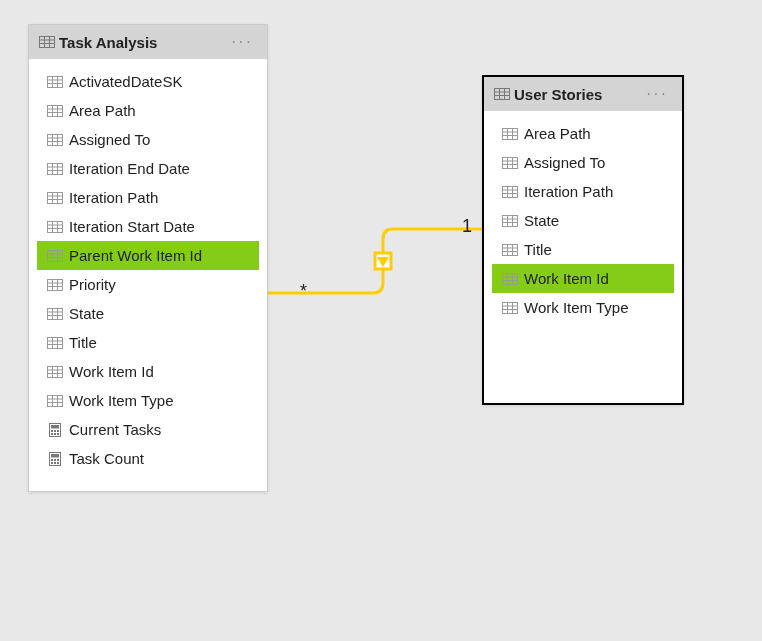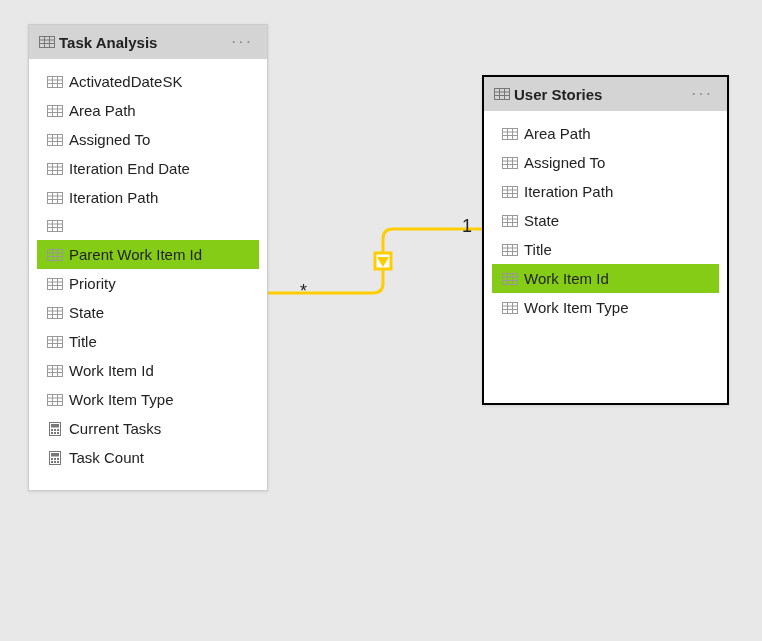--- a/index.html
+++ b/index.html
@@ -160,20 +160,21 @@
           <span class="field-label">Iteration Path</span>
         </li>
         <li class="field-row">
           <svg class="icon" width="16" height="16" viewBox="0 0 16 16">
             <rect x="0.5" y="2.5" width="15" height="11" fill="none" stroke="#999" stroke-width="1"></rect>
             <line x1="0.5" y1="6" x2="15.5" y2="6" stroke="#999"></line>
             <line x1="5.5" y1="2.5" x2="5.5" y2="13.5" stroke="#999"></line>
             <line x1="10.5" y1="2.5" x2="10.5" y2="13.5" stroke="#999"></line>
             <line x1="0.5" y1="9.5" x2="15.5" y2="9.5" stroke="#999"></line>
           </svg>
+          <span class="field-label">Iteration Start Date</span>
         </li>
         <li class="field-row highlight">
           <svg class="icon" width="16" height="16" viewBox="0 0 16 16">
             <rect x="0.5" y="2.5" width="15" height="11" fill="none" stroke="#999" stroke-width="1"></rect>
             <line x1="0.5" y1="6" x2="15.5" y2="6" stroke="#999"></line>
             <line x1="5.5" y1="2.5" x2="5.5" y2="13.5" stroke="#999"></line>
             <line x1="10.5" y1="2.5" x2="10.5" y2="13.5" stroke="#999"></line>
             <line x1="0.5" y1="9.5" x2="15.5" y2="9.5" stroke="#999"></line>
           </svg>
           <span class="field-label">Parent Work Item Id</span>
@@ -251,21 +252,21 @@
             <rect x="4" y="11" width="2" height="2" fill="#777"></rect>
             <rect x="7" y="11" width="2" height="2" fill="#777"></rect>
             <rect x="10" y="11" width="2" height="2" fill="#777"></rect>
           </svg>
           <span class="field-label">Task Count</span>
         </li>
       </ul>
     <div class="extender"></div>
   </div>
 
-  <div class="table-card selected" id="right-card" style="left:482px; top:75px; width:247px; height:330px;">
+  <div class="table-card selected" id="right-card" style="left:482px; top:75px; width:202px; height:330px;">
     <div class="card-header">
       <svg class="icon" width="16" height="16" viewBox="0 0 16 16">
         <rect x="0.5" y="2.5" width="15" height="11" fill="none" stroke="#777" stroke-width="1"></rect>
         <line x1="0.5" y1="6" x2="15.5" y2="6" stroke="#777"></line>
         <line x1="5.5" y1="2.5" x2="5.5" y2="13.5" stroke="#777"></line>
         <line x1="10.5" y1="2.5" x2="10.5" y2="13.5" stroke="#777"></line>
         <line x1="0.5" y1="9.5" x2="15.5" y2="9.5" stroke="#777"></line>
       </svg>
       <span class="title">User Stories</span>
       <span class="ellipsis">···</span>

